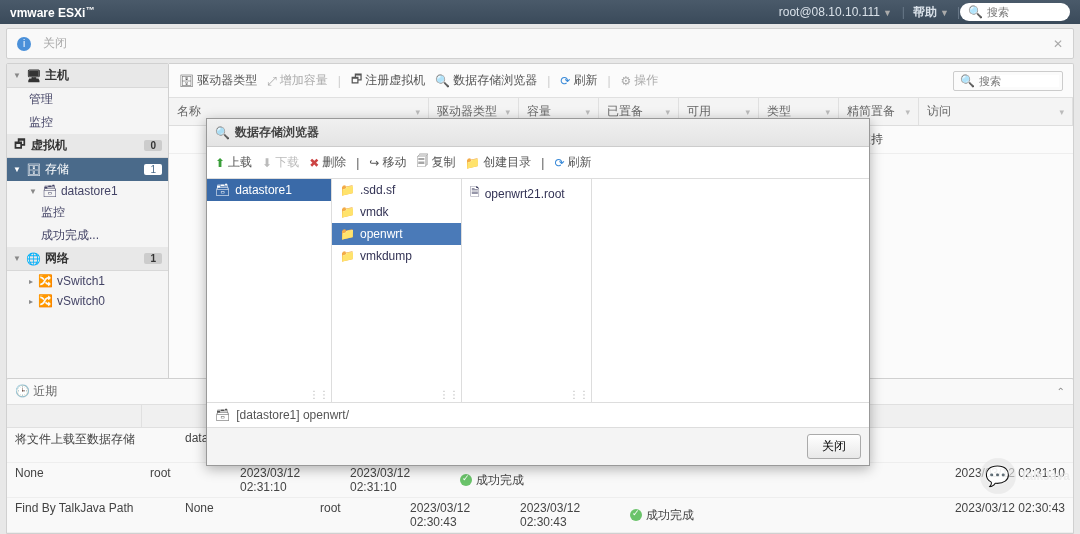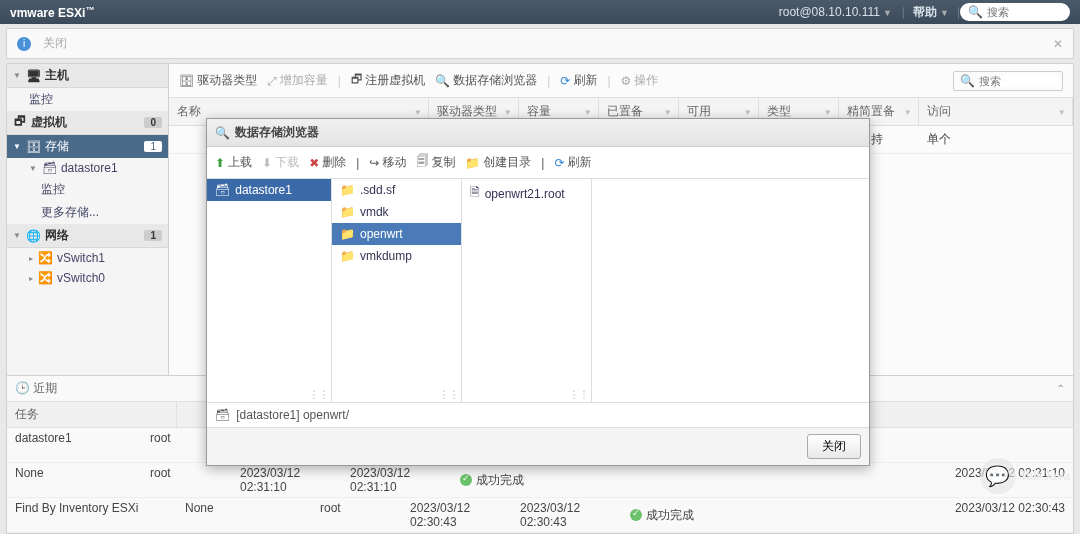--- a/index.html
+++ b/index.html
@@ -105,20 +105,23 @@
 
 <div class="body">
 
   <div class="sidebar">
     <div class="row head">
         <span class="tri">▼</span>
         <span class="ico">🖥</span>
         <span>主机</span>
       </div>
     <div class="row sub">
+        <span>管理</span>
+      </div>
+    <div class="row sub">
         <span>监控</span>
       </div>
     <div class="row head">
         <span class="ico">🗗</span>
         <span>虚拟机</span>
         <span class="badge">0</span>
       </div>
     <div class="row sel">
         <span class="tri" style="color:#fff">▼</span>
         <span class="ico">🗄</span>
@@ -127,21 +130,21 @@
       </div>
     <div class="row sub">
         <span class="tri">▼</span>
         <span class="ico">🗃</span>
         <span>datastore1</span>
       </div>
     <div class="row sub2">
         <span>监控</span>
       </div>
     <div class="row sub2">
-        <span>更多存储...</span>
+        <span>成功完成...</span>
       </div>
     <div class="row head">
         <span class="tri">▼</span>
         <span class="ico">🌐</span>
         <span>网络</span>
         <span class="badge">1</span>
       </div>
     <div class="row sub">
         <span class="tri">▸</span>
         <span class="ico">🔀</span>
@@ -224,42 +227,41 @@
           </div>
       </div>
       <div class="grid-row">
         <div style="width:260px"></div>
           <div style="width:90px"></div>
           <div style="width:80px"></div>
           <div style="width:80px"></div>
           <div style="width:80px"></div>
           <div style="width:80px"></div>
         <div style="width:80px">受支持</div>
-        <div style="flex:1">单个</div>
       </div>
     </div>
     <div class="grid-foot">1 项</div>
   </div>
 </div>
 
 <div class="tasks">
   <div class="tasks-head">
     <span>🕒 <span>近期</span></span>
     <span class="exp">⌃</span>
   </div>
   <div class="tasks-cols">
-    <div class="tc" style="width:170px">任务</div>
     <div class="tc" style="width:135px"></div>
     <div class="tc" style="width:90px"></div>
     <div class="tc" style="width:110px"></div>
     <div class="tc" style="width:110px"></div>
     <div class="tc" style="width:170px"></div>
     <div class="tc" style="width:20px"><span class="dd">▾</span></div>
   </div>
   <div class="task-row">
+    <div class="tc" style="width:170px">将文件上载至数据存储</div>
     <div class="tc" style="width:135px">datastore1</div>
     <div class="tc" style="width:90px">root</div>
     <div class="tc" style="width:110px">2023/03/11 18:25:12</div>
     <div class="tc" style="width:110px">2023/03/11 18:25:12</div>
     <div class="tc" style="width:170px">
         <div class="progress"></div>
       </div>
     <div class="tc" style="flex:1"></div>
   </div>
   <div class="task-row">
@@ -267,21 +269,21 @@
     <div class="tc" style="width:90px">root</div>
     <div class="tc" style="width:110px">2023/03/12 02:31:10</div>
     <div class="tc" style="width:110px">2023/03/12 02:31:10</div>
     <div class="tc status-ok" style="width:170px">
         <span class="dot"></span>
         <span>成功完成</span>
       </div>
     <div class="tc" style="flex:1;text-align:right">2023/03/12 02:31:10</div>
   </div>
   <div class="task-row">
-    <div class="tc" style="width:170px">Find By Inventory ESXi</div>
+    <div class="tc" style="width:170px">Find By TalkJava Path</div>
     <div class="tc" style="width:135px">None</div>
     <div class="tc" style="width:90px">root</div>
     <div class="tc" style="width:110px">2023/03/12 02:30:43</div>
     <div class="tc" style="width:110px">2023/03/12 02:30:43</div>
     <div class="tc status-ok" style="width:170px">
         <span class="dot"></span>
         <span>成功完成</span>
       </div>
     <div class="tc" style="flex:1;text-align:right">2023/03/12 02:30:43</div>
   </div>

